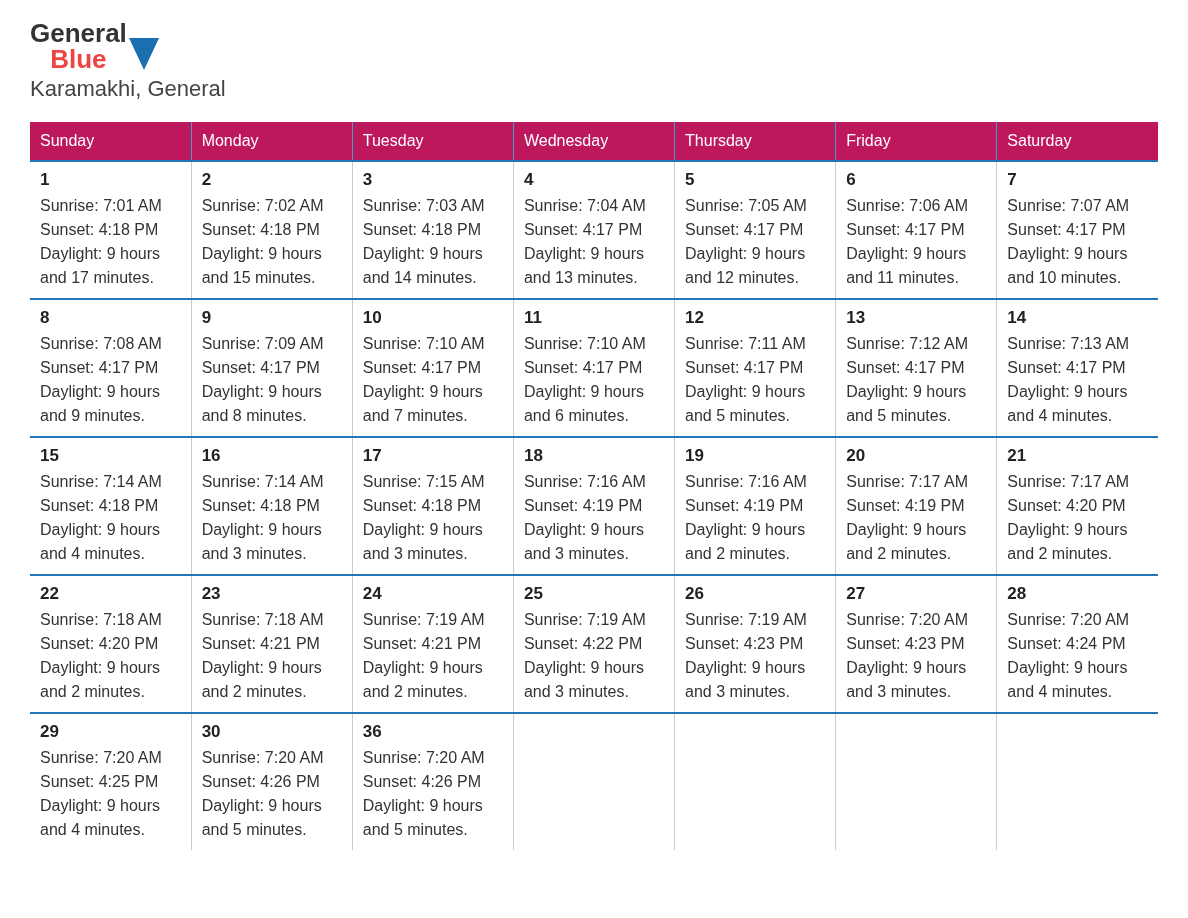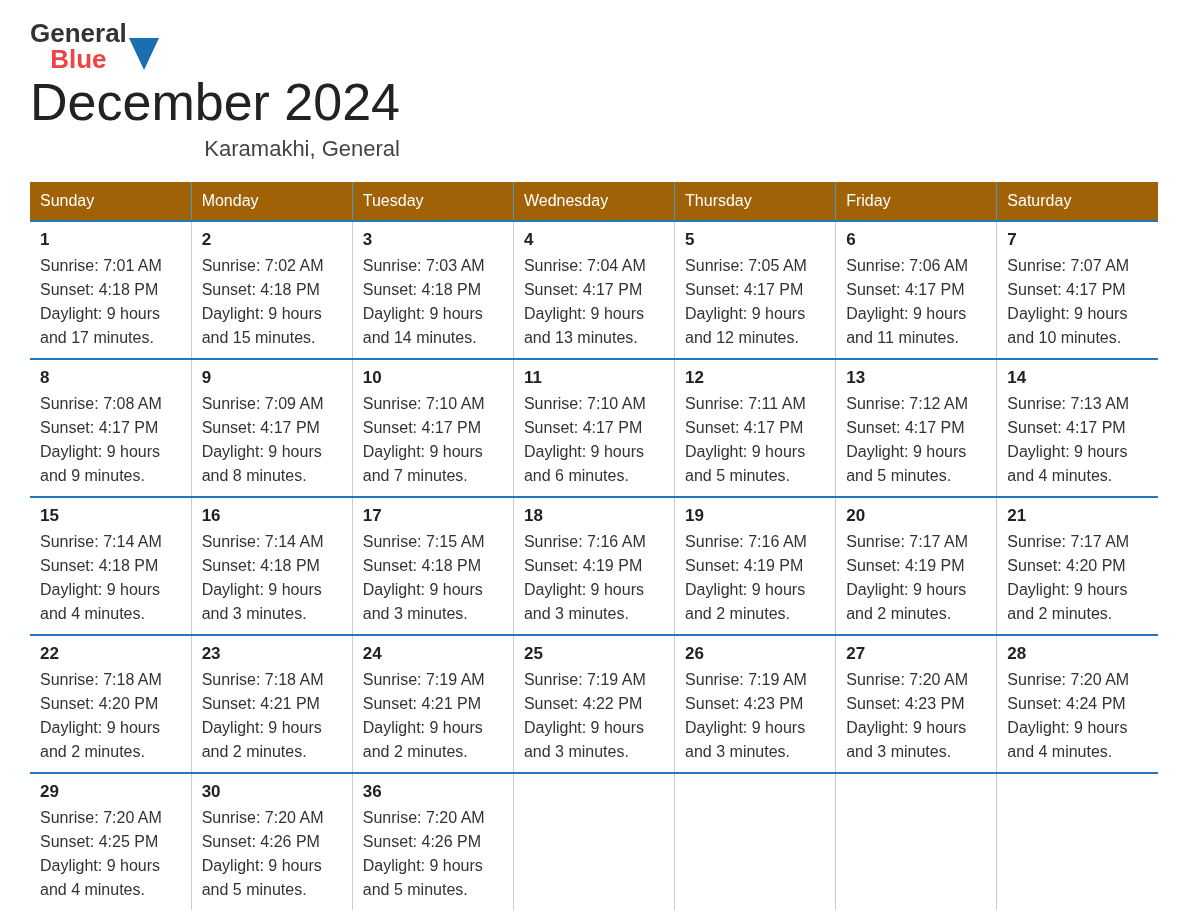--- a/index.html
+++ b/index.html
@@ -30,21 +30,21 @@
       font-weight: normal;
       color: #444;
       margin-top: 4px;
     }
     table {
       width: 100%;
       border-collapse: collapse;
       table-layout: fixed;
     }
     thead tr {
-      background-color: #a16207;
+      background-color: #be185d;
     }
     thead th {
       color: white;
       text-align: left;
       padding: 10px 10px;
       font-size: 16px;
       font-weight: normal;
       border-right: 1px solid #4499cc;
     }
     thead th:last-child {
@@ -112,21 +112,20 @@
   <div class="logo-wrapper">
     <div class="logo-name">
       <span class="logo-general">General</span>
       <span class="logo-blue-text">Blue</span>
     </div>
     <svg class="logo-icon" viewBox="0 0 30 32" xmlns="http://www.w3.org/2000/svg">
       <polygon points="0,0 30,0 15,32" fill="#1a6faf"></polygon>
     </svg>
   </div>
   <div class="title-block">
-    <h1>December 2024</h1>
     <h2>Karamakhi, General</h2>
   </div>
 </div>
 
 <table>
   <thead>
     <tr id="header-row">
         <th>Sunday</th>
         <th>Monday</th>
         <th>Tuesday</th>

